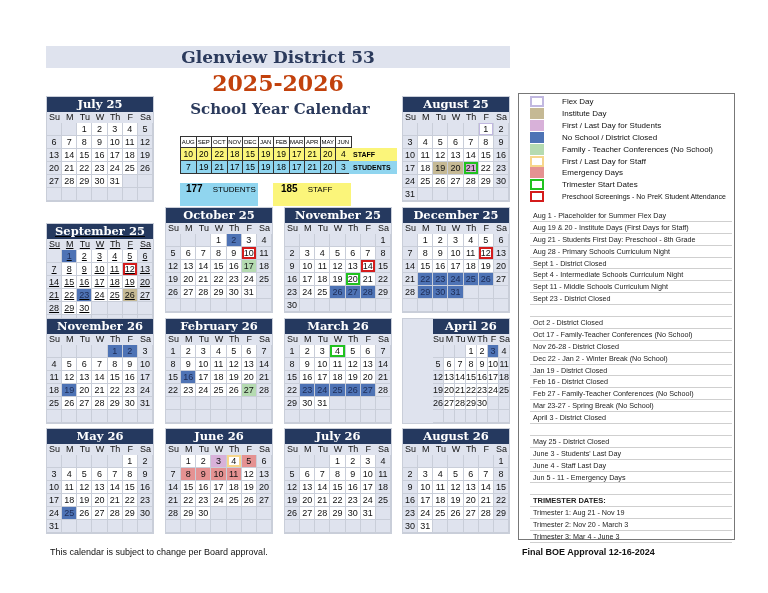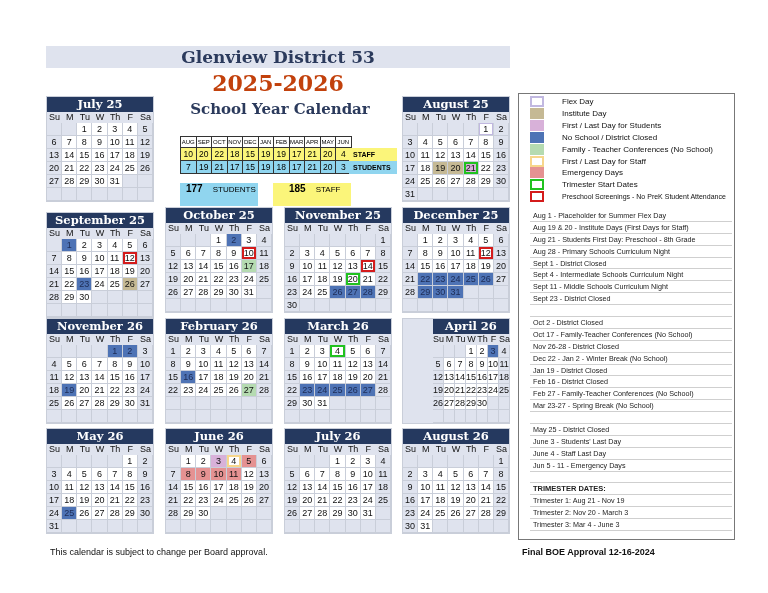--- a/index.html
+++ b/index.html
@@ -31,21 +31,21 @@
   .stat-table td { border: 1px solid #333; font-size: 8.5px; text-align: center; width: 15.5px; height: 13px; padding: 0; }
   .stat-table .hdr td { font-size: 6px; height: 11px; background: #fff; }
   .stat-table .staff td { background: #fbf57a; }
   .stat-table .stu td { background: #90d5ef; }
   .row-label { position: absolute; font-size: 7px; font-weight: bold; padding-left: 4px; line-height: 13px; height: 13px; }
   .row-label.staff { left: 349px; top: 148px; width: 48px; background: #fbf57a; }
   .row-label.stu { left: 349px; top: 161px; width: 48px; background: #90d5ef; }
   .total { position: absolute; height: 23px; line-height: 12px; font-size: 8px; }
   .total b { font-size: 10px; margin-right: 10px; }
   .total.stu { left: 180px; top: 183px; width: 78px; background: #90d5ef; padding-left: 6px; }
-  .total.staff { left: 273px; top: 183px; width: 78px; background: #fbf57a; padding-left: 16px; }
+  .total.staff { left: 273px; top: 183px; width: 78px; background: #fbf57a; padding-left: 8px; }
 
   .legend-box { position: absolute; left: 518px; top: 93px; width: 217px; height: 447px; border: 1px solid #777; }
   .legend-item { position: absolute; left: 11px; height: 11px; width: 200px; }
   .swatch { position: absolute; left: 0; top: 0; width: 14px; height: 11px; }
   .legend-item span.lbl { position: absolute; left: 32px; top: 0; font-size: 8px; line-height: 11px; color: #111; white-space: nowrap; }
   .notes { position: absolute; left: 530px; top: 210px; width: 202px; }
   .note { font-size: 7.2px; color: #222; height: 11.9px; line-height: 11.5px; border-bottom: 1px solid #cfcfcf; white-space: nowrap; overflow: hidden; padding-left: 3px; }
   .note.hd { font-weight: bold; font-size: 7.5px; }
   .footer-left { position: absolute; left: 50px; top: 547px; font-size: 9px; color: #111; }
   .footer-right { position: absolute; left: 522px; top: 547px; font-size: 9px; font-weight: bold; color: #111; }
@@ -209,21 +209,21 @@
         <div class="day we">30</div>
         <div class="day we">31</div>
         <div class="day blank"></div>
         <div class="day blank"></div>
         <div class="day blank"></div>
         <div class="day blank"></div>
         <div class="day blank"></div>
         <div class="day blank"></div>
       </div>
     </div>
-    <div class="month" style="left: 46px; top: 212px;">
+    <div class="month" style="left: 46px; top: 223px; text-decoration: underline;">
       <div class="month-head">September 25</div>
       <div class="grid">
         <div class="dow">Su</div>
         <div class="dow">M</div>
         <div class="dow">Tu</div>
         <div class="dow">W</div>
         <div class="dow">Th</div>
         <div class="dow">F</div>
         <div class="dow">Sa</div>
         <div class="day blank"></div>
@@ -916,20 +916,21 @@
     <div class="note">Sept 23 - District Closed</div>
     <div class="note">&nbsp;</div>
     <div class="note">Oct 2 - District Closed</div>
     <div class="note">Oct 17 - Family-Teacher Conferences (No School)</div>
     <div class="note">Nov 26-28 - District Closed</div>
     <div class="note">Dec 22 - Jan 2 - Winter Break (No School)</div>
     <div class="note">Jan 19 - District Closed</div>
     <div class="note">Feb 16 - District Closed</div>
     <div class="note">Feb 27 - Family-Teacher Conferences (No School)</div>
     <div class="note">Mar 23-27 - Spring Break (No School)</div>
+    <div class="note">April 3 - District Closed</div>
     <div class="note">&nbsp;</div>
     <div class="note">May 25 - District Closed</div>
     <div class="note">June 3 - Students' Last Day</div>
     <div class="note">June 4 - Staff Last Day</div>
     <div class="note">Jun 5 - 11 - Emergency Days</div>
     <div class="note">&nbsp;</div>
     <div class="note hd">TRIMESTER DATES:</div>
     <div class="note">Trimester 1: Aug 21 - Nov 19</div>
     <div class="note">Trimester 2: Nov 20 - March 3</div>
     <div class="note">Trimester 3: Mar 4 - June 3</div>

